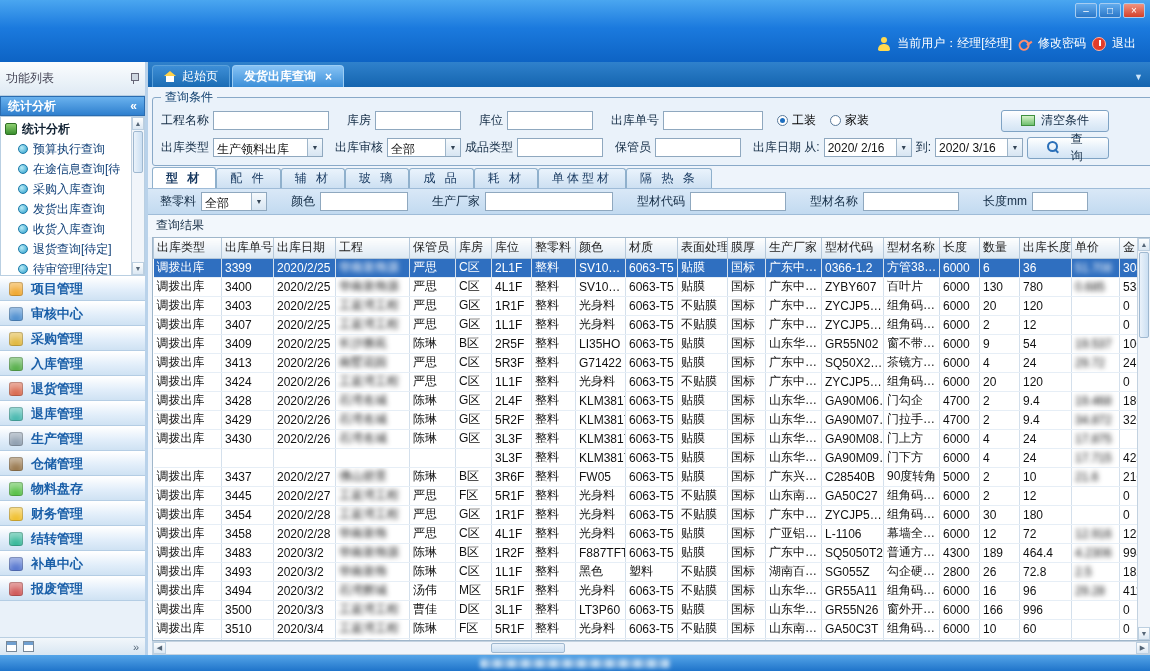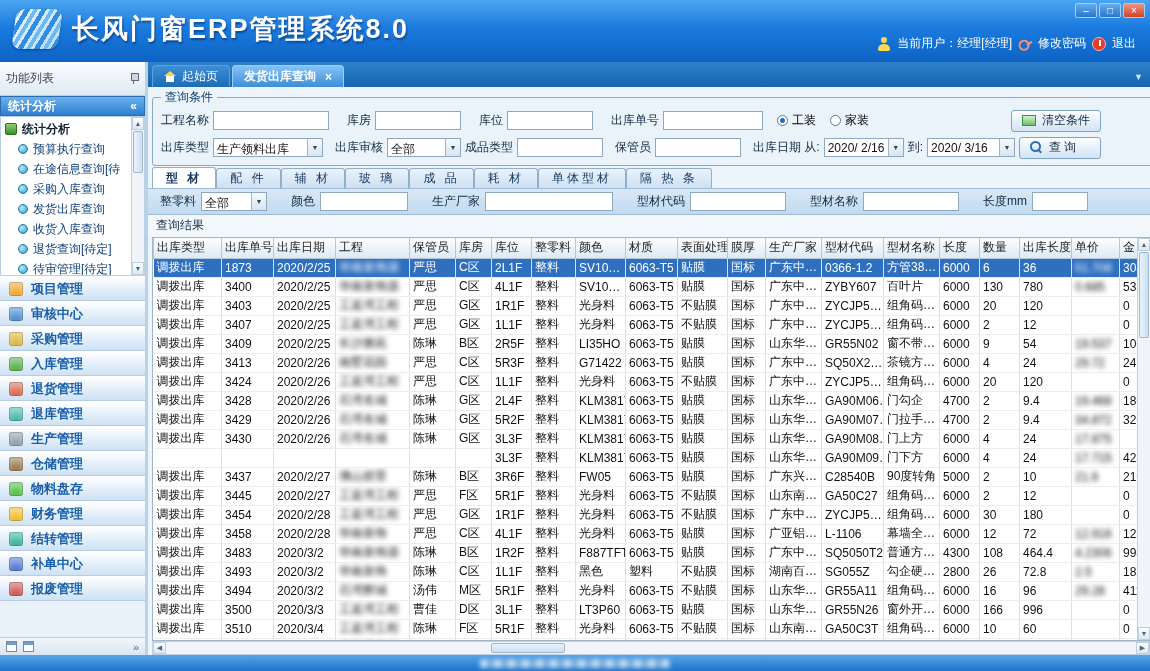--- a/index.html
+++ b/index.html
@@ -87,21 +87,21 @@
   .qrow{display:flex;align-items:center;gap:4px;height:27px;}
   .qrow label{color:#122b44;white-space:nowrap;}
   input.txt{height:19px;border:1px solid #8fa8bf;background:#fff;font-size:12px;padding:0 3px;font-family:inherit;}
   .combo{display:flex;height:19px;border:1px solid #8fa8bf;background:#fff;cursor:pointer;}
   .combo .val{flex:1;padding:2px 3px;white-space:nowrap;overflow:hidden;color:#111;}
   .combo .dd{flex:0 0 15px;background:linear-gradient(#f6fafd,#d7e5f2);border-left:1px solid #9fb6ca;
     display:flex;align-items:center;justify-content:center;font-size:7px;color:#345;}
   .radio{display:flex;align-items:center;gap:4px;margin-left:10px;cursor:pointer;}
   .rb{width:11px;height:11px;border-radius:50%;border:1px solid #5a7a9a;background:#fff;position:relative;display:inline-block;}
   .rb.on::after{content:"";position:absolute;left:2px;top:2px;width:5px;height:5px;border-radius:50%;background:#1d6fc0;}
-  .btn{display:flex;align-items:center;gap:6px;height:22px;padding:0 10px;cursor:pointer;font-family:Liberation Serif, serif;font-size:12px;color:#122b44;
+  .btn{display:flex;align-items:center;gap:6px;height:22px;padding:0 19px;cursor:pointer;font-family:Liberation Serif, serif;font-size:12px;color:#122b44;
     background:linear-gradient(#ffffff,#e6f0fa 50%,#d3e4f4);border:1px solid #7fa3c4;border-radius:3px;}
   .btn.pushright{margin-left:auto;margin-right:135px;}
   .ic-clear{width:14px;height:11px;display:inline-block;border:1px solid #3f8f3f;background:linear-gradient(#d6f2c8,#6fbf6f);}
   .ic-search{width:13px;height:13px;position:relative;display:inline-block;}
   .ic-search::before{content:"";position:absolute;width:7px;height:7px;border:2px solid #2a6fb8;border-radius:50%;left:0;top:0;}
   .ic-search::after{content:"";position:absolute;width:5px;height:2px;background:#2a6fb8;transform:rotate(45deg);left:7px;top:9px;}
 
   
   .mat-tabs{flex:0 0 21px;display:flex;align-items:flex-end;padding:0 4px;gap:0;}
   .mtab{height:20px;padding:0 13px;display:flex;align-items:center;cursor:pointer;letter-spacing:3px;
@@ -144,24 +144,20 @@
 </head>
 <body>
 
 <div class="app">
 
   <div class="titlebar">
     <div class="win-controls">
       <span class="wc">–</span>
       <span class="wc">□</span>
       <span class="wc close">×</span>
-    </div>
-    <div class="brand">
-      <span class="logo"></span>
-      <span class="title">长风门窗ERP管理系统8.0</span>
     </div>
     <div class="userbar">
       <span class="ico-user"></span>
       <span>当前用户：经理[经理]</span>
       <span class="ico-key"></span>
       <a>修改密码</a>
       <span class="ico-power"></span>
       <a>退出</a>
     </div>
   </div>
@@ -326,21 +322,21 @@
             <label style="margin-left:8px">出库审核</label>
             <span class="combo" style="width:74px">
               <span class="val">全部</span>
               <span class="dd">▼</span>
             </span>
             <label style="">成品类型</label>
             <input class="txt" style="width: 86px;">
             <label style="margin-left:8px">保管员</label>
             <input class="txt" style="width: 86px;">
             <label style="margin-left:8px">出库日期 从:</label>
-            <span class="combo" style="width:80px">
+            <span class="combo" style="width:88px">
               <span class="val">2020/ 2/16</span>
               <span class="dd">▼</span>
             </span>
             <label>到:</label>
             <span class="combo" style="width:88px">
               <span class="val">2020/ 3/16</span>
               <span class="dd">▼</span>
             </span>
             <button class="btn pushright" style="width:82px">
               <i class="ic-search"></i>
@@ -430,21 +426,21 @@
                 <th>长度</th>
                 <th>数量</th>
                 <th>出库长度</th>
                 <th>单价</th>
                 <th>金</th>
               </tr>
             </thead>
           <tbody>
               <tr class="selected">
                 <td>调拨出库</td>
-                <td>1873</td>
+                <td>3399</td>
                 <td>2020/2/25</td>
                 <td><span class="blurred">华南装饰源</span></td>
                 <td>严思</td>
                 <td>C区</td>
                 <td>2L1F</td>
                 <td>整料</td>
                 <td>SV10…</td>
                 <td>6063-T5</td>
                 <td>贴膜</td>
                 <td>国标</td>
@@ -775,21 +771,21 @@
                 <td>1R2F</td>
                 <td>整料</td>
                 <td>F887TFT</td>
                 <td>6063-T5</td>
                 <td>贴膜</td>
                 <td>国标</td>
                 <td>广东中…</td>
                 <td>SQ5050T20</td>
                 <td>普通方…</td>
                 <td>4300</td>
-                <td>108</td>
+                <td>189</td>
                 <td>464.4</td>
                 <td><span class="blurred">4.2306</span></td>
                 <td>998</td>
               </tr>
               <tr>
                 <td>调拨出库</td>
                 <td>3493</td>
                 <td>2020/3/2</td>
                 <td><span class="blurred">华南装饰</span></td>
                 <td>陈琳</td>

